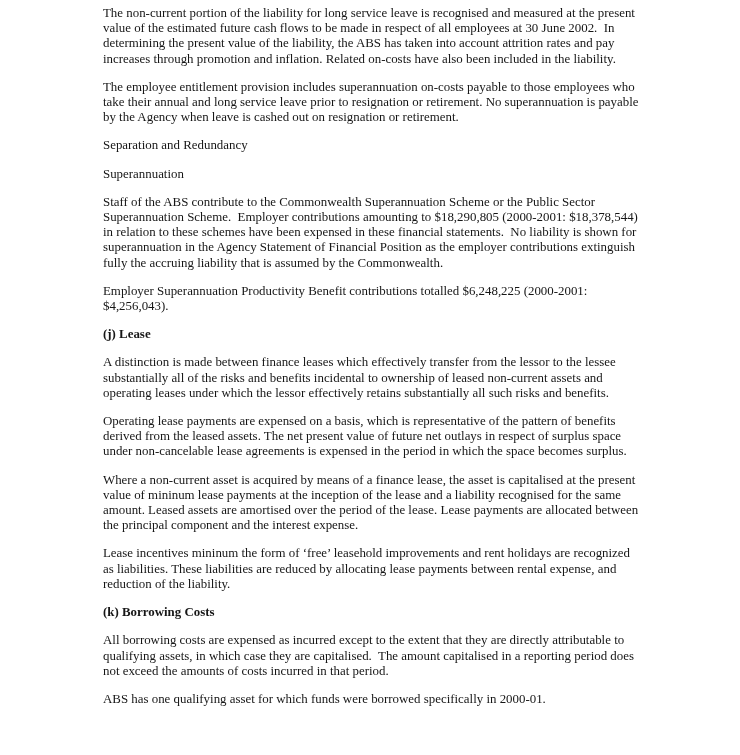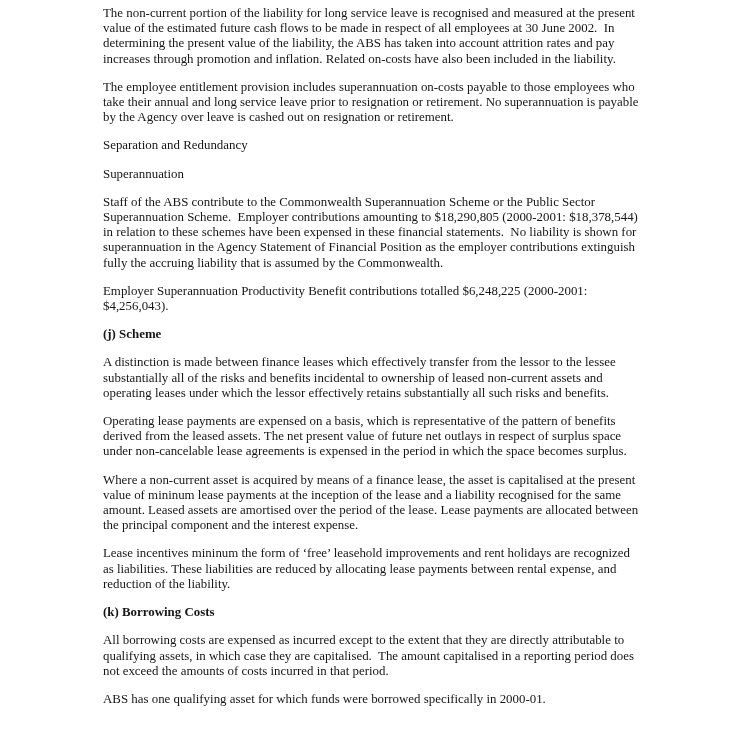--- a/index.html
+++ b/index.html
@@ -45,32 +45,32 @@
   .para:last-child { margin-bottom: 0; }
 </style>
 </head>
 <body>
 
 <div class="page">
   <div class="content">
 
     <p class="para">The non-current portion of the liability for long service leave is recognised and measured at the present value of the estimated future cash flows to be made in respect of all employees at 30 June 2002.  In determining the present value of the liability, the ABS has taken into account attrition rates and pay increases through promotion and inflation. Related on-costs have also been included in the liability.</p>
 
-    <p class="para">The employee entitlement provision includes superannuation on-costs payable to those employees who take their annual and long service leave prior to resignation or retirement. No superannuation is payable by the Agency over leave is cashed out on resignation or retirement.</p>
+    <p class="para">The employee entitlement provision includes superannuation on-costs payable to those employees who take their annual and long service leave prior to resignation or retirement. No superannuation is payable by the Agency when leave is cashed out on resignation or retirement.</p>
 
     <h3 class="heading-italic">Separation and Redundancy</h3>
 
 
     <h3 class="heading-italic">Superannuation</h3>
 
     <p class="para">Staff of the ABS contribute to the Commonwealth Superannuation Scheme or the Public Sector Superannuation Scheme.  Employer contributions amounting to $18,290,805 (2000-2001: $18,378,544) in relation to these schemes have been expensed in these financial statements.  No liability is shown for superannuation in the Agency Statement of Financial Position as the employer contributions extinguish fully the accruing liability that is assumed by the Commonwealth.</p>
 
     <p class="para">Employer Superannuation Productivity Benefit contributions totalled $6,248,225 (2000-2001: $4,256,043).</p>
 
-    <h3 class="heading-bold">(j) Scheme</h3>
+    <h3 class="heading-bold">(j) Lease</h3>
 
     <p class="para">A distinction is made between finance leases which effectively transfer from the lessor to the lessee substantially all of the risks and benefits incidental to ownership of leased non-current assets and operating leases under which the lessor effectively retains substantially all such risks and benefits.</p>
 
     <p class="para">Operating lease payments are expensed on a basis, which is representative of the pattern of benefits derived from the leased assets. The net present value of future net outlays in respect of surplus space under non-cancelable lease agreements is expensed in the period in which the space becomes surplus.</p>
 
     <p class="para">Where a non-current asset is acquired by means of a finance lease, the asset is capitalised at the present value of mininum lease payments at the inception of the lease and a liability recognised for the same amount. Leased assets are amortised over the period of the lease. Lease payments are allocated between the principal component and the interest expense.</p>
 
     <p class="para">Lease incentives mininum the form of ‘free’ leasehold improvements and rent holidays are recognized as liabilities. These liabilities are reduced by allocating lease payments between rental expense, and reduction of the liability.</p>
 
     <h3 class="heading-bold">(k) Borrowing Costs</h3>

